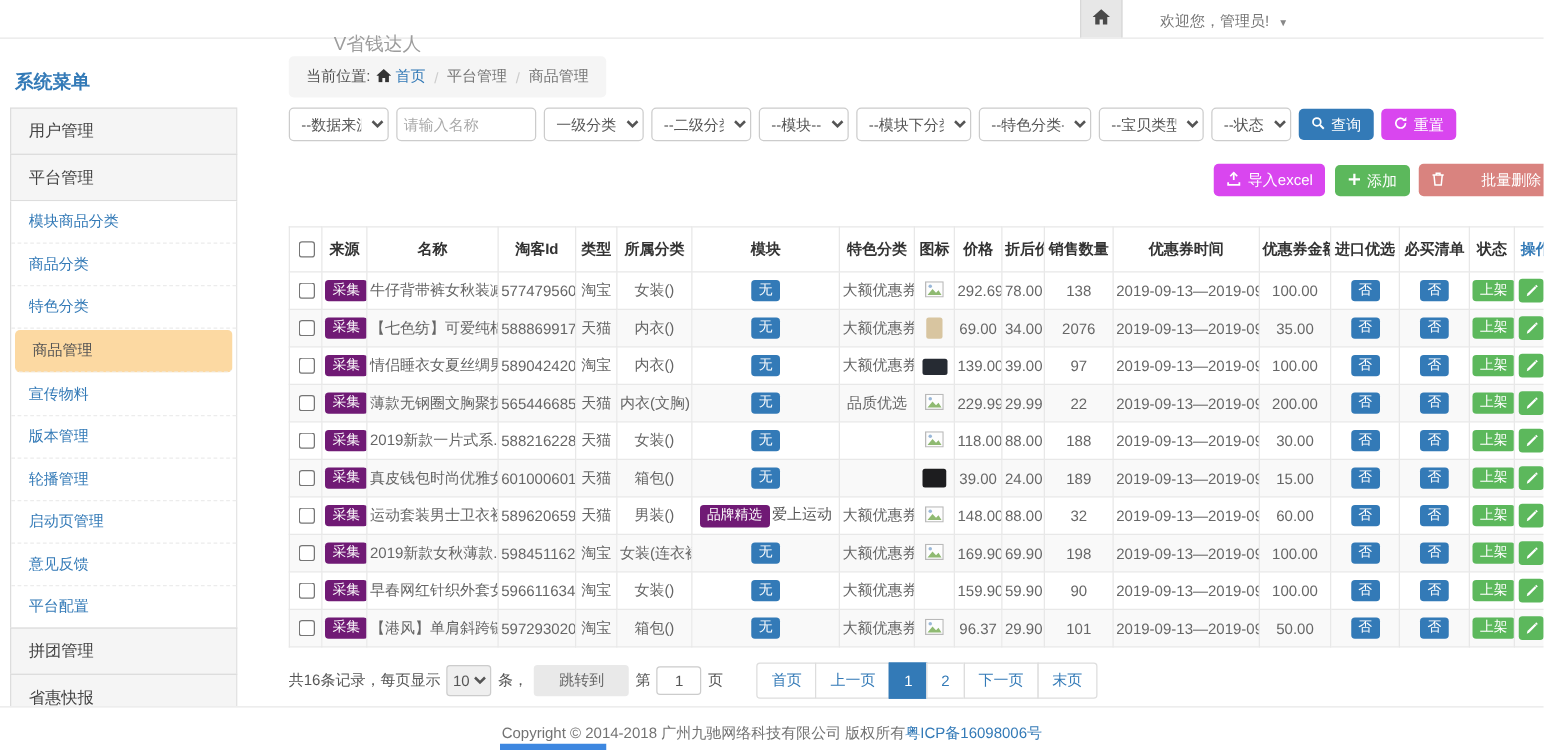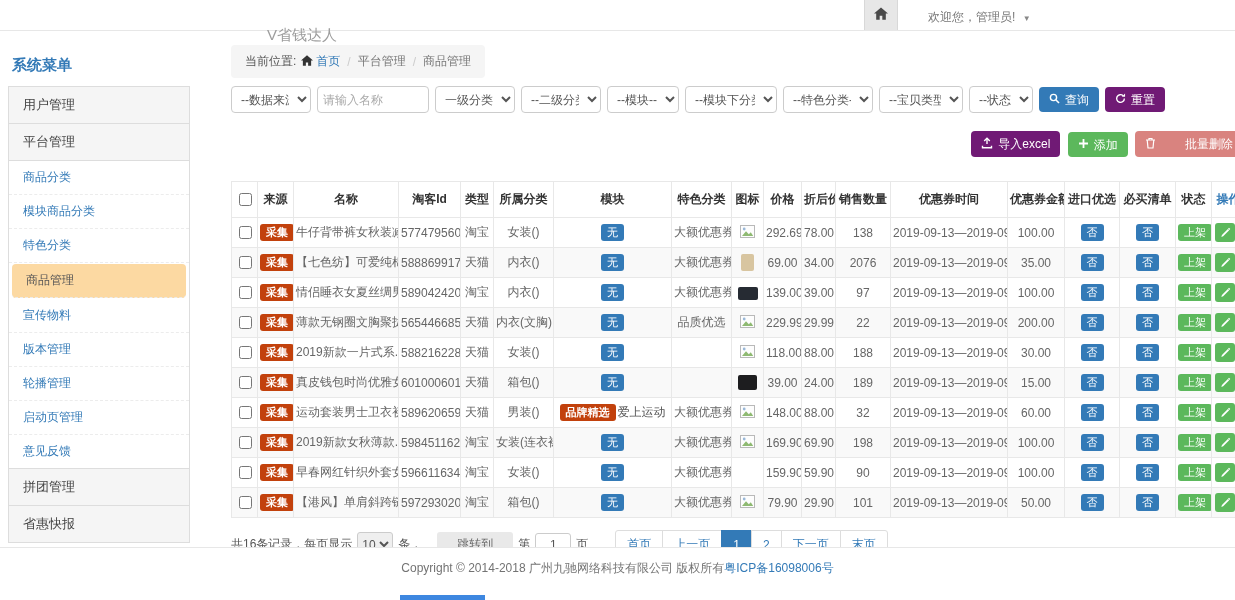--- a/index.html
+++ b/index.html
@@ -35,59 +35,59 @@
   
   .filter-bar { margin-top:8px; display:flex; align-items:center; gap:6px; }
   .slot { display:contents; }
   select.fc, input.fc { height:27px; border:1px solid #ccc; border-radius:4px; font-size:12px; color:#555;
     padding:2px 5px; background:#fff; font-family:inherit; }
   input.fc { width:112px; }
   input.fc::placeholder { color:#aaa; }
   .btn { border:none; border-radius:4px; color:#fff; font-size:12px; padding:6px 10px; display:inline-flex;
     align-items:center; gap:5px; cursor:pointer; font-family:inherit; line-height:1; }
   .btn-primary { background:#337ab7; }
-  .btn-info { background:#701a75; }
+  .btn-info { background:#d946ef; }
   .btn-success { background:#5cb85c; }
   .btn-danger-light { background:#d9837f;gap:29px; }
   
   .toolbar { margin-top:18px; text-align:right; }
   .toolbar .btn { margin-left:4px; }
   
   table.grid { width:100%; border-collapse:collapse; table-layout:fixed; margin-top:24px; font-size:12px; color:#666; }
   .grid th, .grid td { border:1px solid #e8e8e8; text-align:center; padding:5px 2px; overflow:hidden; white-space:nowrap; vertical-align:middle; }
   .grid th { color:#333; font-weight:bold; padding:8px 2px; background:#fff; }
   .grid th.col-op { color:#337ab7; }
   .grid tbody tr:nth-child(even) { background:#f9f9f9; }
   .badge { display:inline-block; border-radius:3px; color:#fff; font-size:11px; padding:2px 6px; line-height:1.25; }
-  .bg-orange { background:#c2410c;font-weight:bold; }
+  .bg-orange { background:#701a75; }
   .bg-blue { background:#337ab7; }
   .bg-green { background:#5cb85c; }
   .mod-extra { margin-left:2px; color:#555; }
   .op-btn { display:inline-flex; width:20px; height:19px; border-radius:3px; align-items:center; justify-content:center;
     border:none; cursor:pointer; margin:0 1px; padding:0; }
   .op-edit { background:#5cb85c; }
   .op-del { background:#d9534f; }
   .icon-thumb { display:inline-block; vertical-align:middle; border-radius:2px; }
   .thumb-tan { width:13px; height:17px; background:#d8c5a0; }
   .thumb-dark { width:20px; height:13px; background:#262b33; }
   .thumb-black { width:19px; height:15px; background:#1d1d1f; }
   
   .pagerow { display:flex; align-items:center; margin-top:12px; color:#555; }
   .page-left { display:flex; align-items:center; gap:5px; }
   select.pp { height:25px; border:1px solid #ccc; border-radius:3px; font-family:inherit; font-size:12px; color:#555; }
   input.jump { width:36px; height:23px; border:1px solid #ccc; border-radius:3px; text-align:center; font-family:inherit; font-size:12px; color:#555; }
-  .jump-label { background:#e9e9e9; border-radius:3px; padding:4px 20px; color:#666; margin-left:10px; cursor:pointer; }
+  .jump-label { background:#e9e9e9; border-radius:3px; padding:4px 20px; color:#666; cursor:pointer; }
   .pager { display:flex; margin-left:28px; }
   .pager button { border:1px solid #ddd; background:#fff; color:#337ab7; font-size:12px; padding:5px 11px;
     margin-left:-1px; cursor:pointer; font-family:inherit; }
   .pager button.active { background:#337ab7; color:#fff; border-color:#337ab7; }
   .pager button:first-child { border-radius:3px 0 0 3px; }
   .pager button:last-child { border-radius:0 3px 3px 0; }
   
-  .footer { position:absolute; left:0; bottom:0; width:100%; height:53px; border-top:1px solid #e7e7e7; background:#fff;
+  .footer { position:absolute; left:0; bottom:0; width:100%; height:35px; border-top:1px solid #e7e7e7; background:#fff;
     padding-top:12px; text-align:center; font-size:12px; color:#737373; }
   .icp-link { color:#337ab7; text-decoration:none; cursor:pointer; }
   .h-thumb { position:absolute; left:400px; bottom:0; width:85px; height:5px; background:#3d87e0; cursor:grab; }
 </style>
 </head>
 <body>
 
 <div class="topbar">
   <div class="topbar-title">V省钱达人</div>
   <div class="home-btn">
@@ -104,29 +104,30 @@
 </div>
 
 <div class="content">
 
   <div class="sidebar">
     <div class="side-title">系统菜单</div>
     <div id="sidebar-menu">
         <div class="side-section">用户管理</div>
         <div class="side-section">平台管理</div>
         <div class="side-subwrap">
+          <div class="side-sub">模块商品分类</div>
           <div class="side-sub">商品分类</div>
-          <div class="side-sub">模块商品分类</div>
           <div class="side-sub">特色分类</div>
           <div class="side-sub active">商品管理</div>
           <div class="side-sub">宣传物料</div>
           <div class="side-sub">版本管理</div>
           <div class="side-sub">轮播管理</div>
           <div class="side-sub">启动页管理</div>
           <div class="side-sub">意见反馈</div>
+          <div class="side-sub">平台配置</div>
         </div>
         <div class="side-section">拼团管理</div>
         <div class="side-section">省惠快报</div>
       </div>
   </div>
 
   <div class="main">
 
     <div class="breadcrumb">
       <span class="crumb-prefix">当前位置:</span>
@@ -527,21 +528,21 @@
             <td>597293020870</td>
             <td>淘宝</td>
             <td>箱包()</td>
             <td><span class="badge bg-blue">无</span></td>
             <td>大额优惠券</td>
             <td><span><svg width="15" height="13" viewBox="0 0 15 13">
                   <rect x="0.5" y="0.5" width="14" height="12" fill="#fdfdfd" stroke="#b9b9b9"></rect>
                   <circle cx="4.2" cy="4" r="1.4" fill="#9ab8d8"></circle>
                   <path d="M2 11 L6 6.2 L8.8 9.2 L10.8 7.2 L13.2 11 Z" fill="#8fba72"></path>
                 </svg></span></td>
-            <td>79.90</td>
+            <td>96.37</td>
             <td>29.90</td>
             <td>101</td>
             <td>2019-09-13—2019-09-18</td>
             <td>50.00</td>
             <td><span class="badge bg-blue">否</span></td>
             <td><span class="badge bg-blue">否</span></td>
             <td><span class="badge bg-green">上架</span></td>
             <td><button class="op-btn op-edit">
                 <svg width="11" height="11" viewBox="0 0 12 12">
                   <path d="M1.5 10.8 L2.1 8.6 L8.6 2.1 L10 3.5 L3.5 10 Z" fill="#fff"></path>

